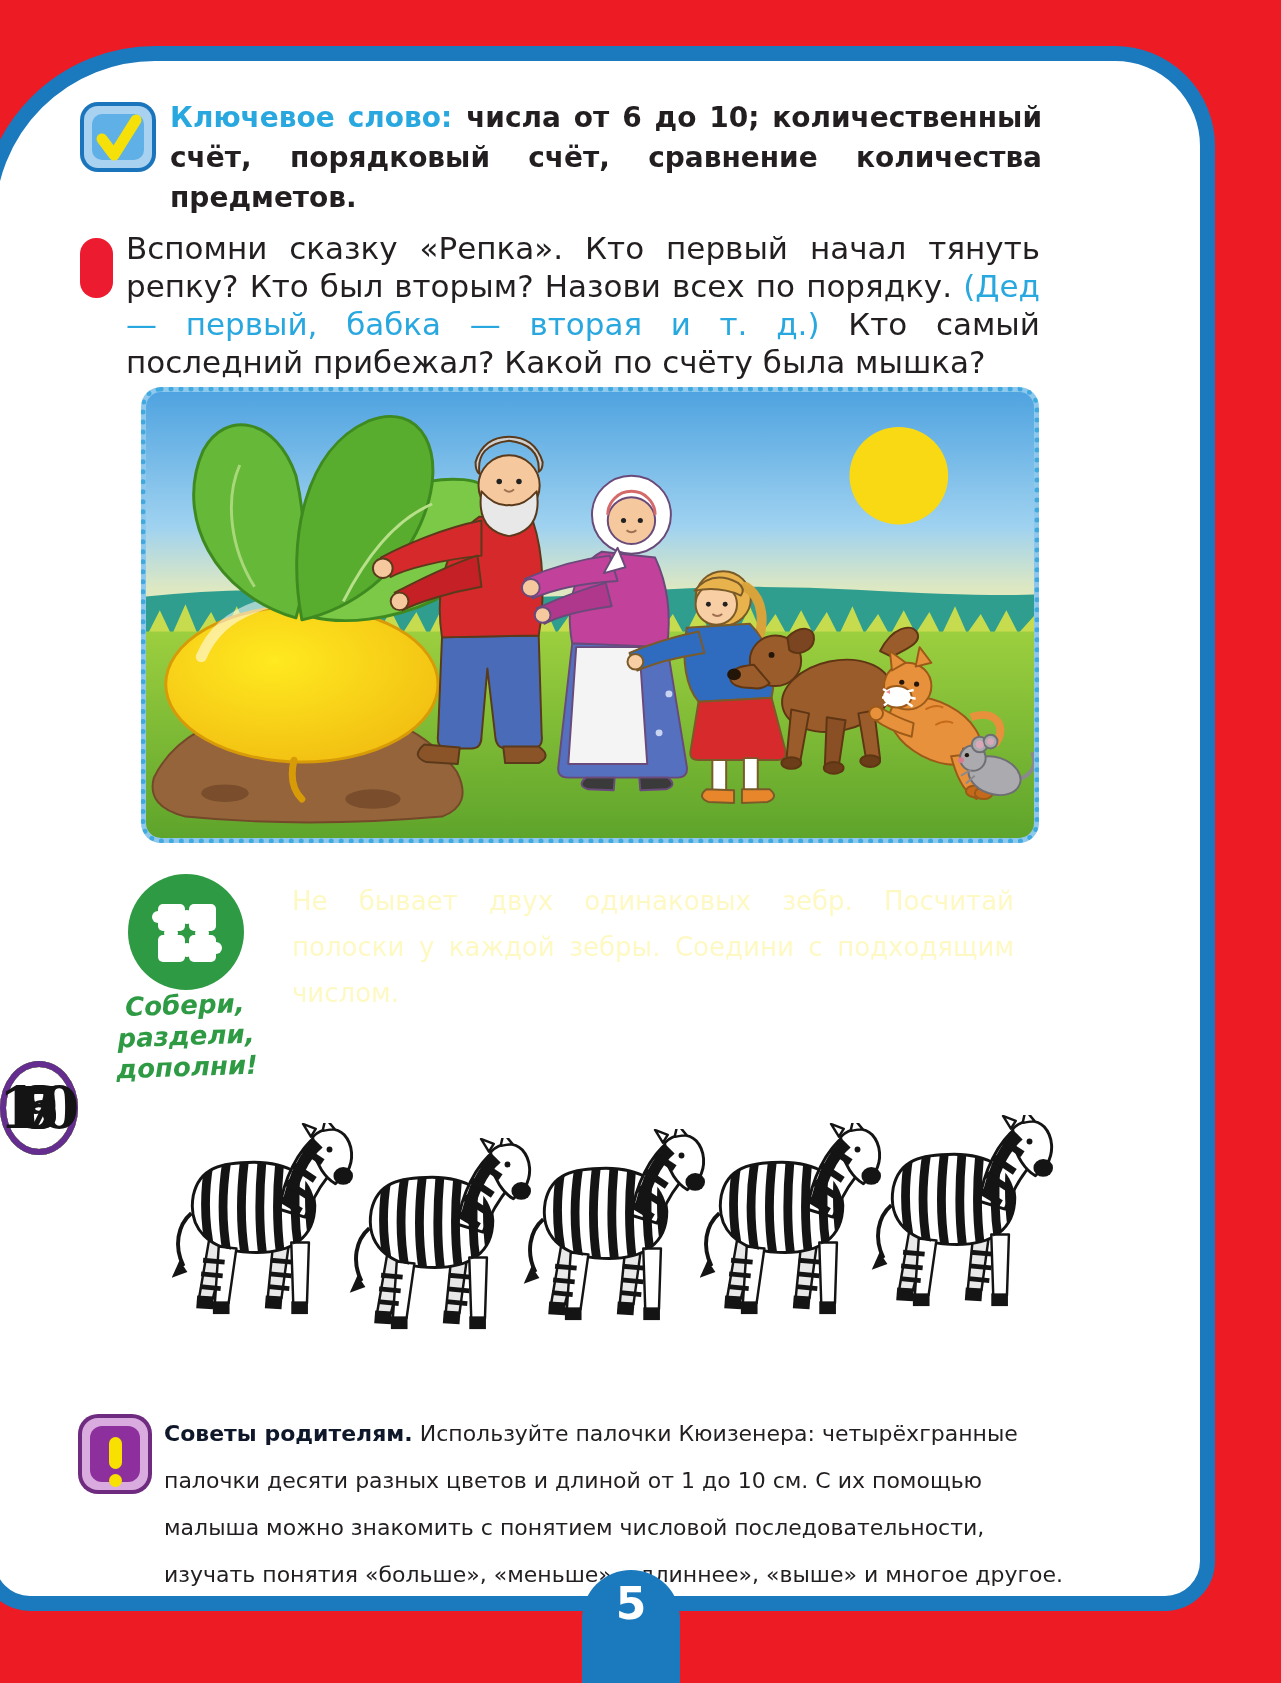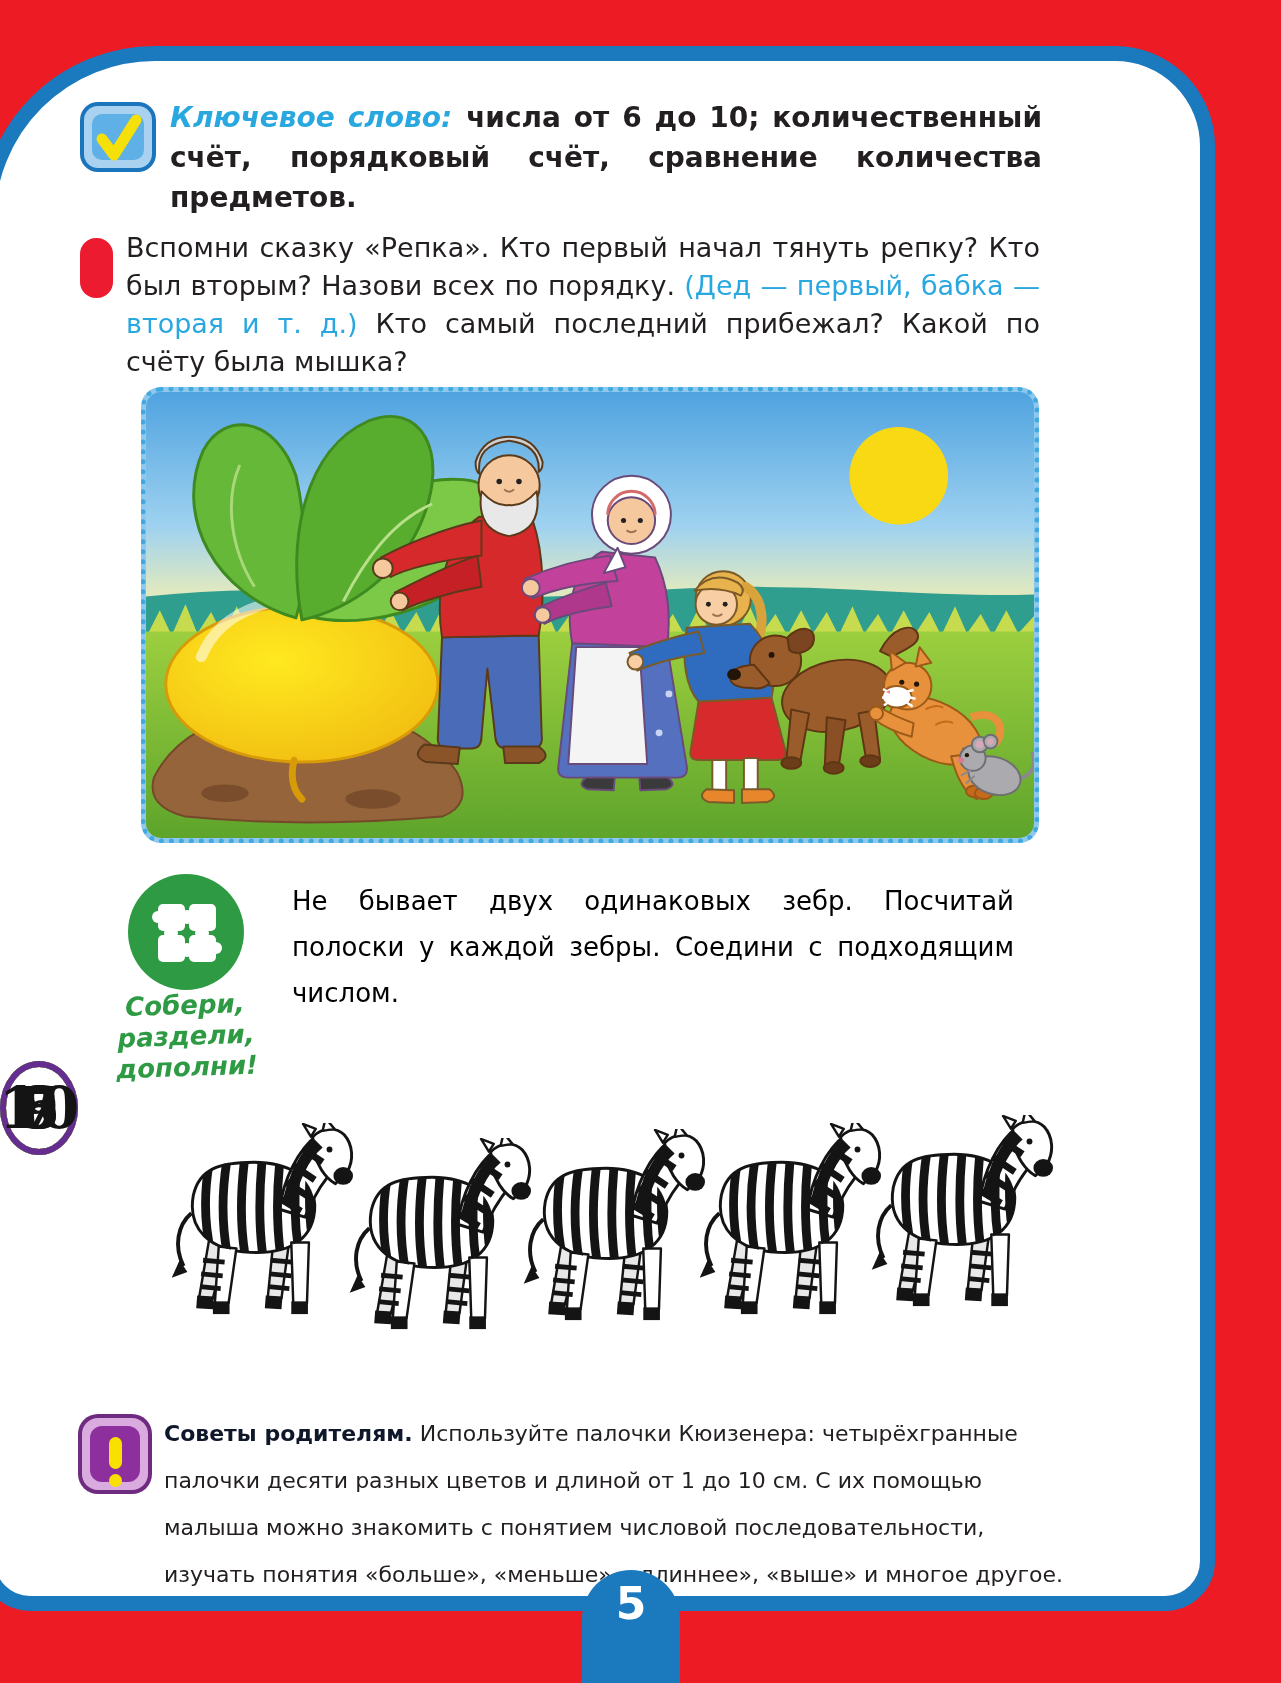--- a/index.html
+++ b/index.html
@@ -18,36 +18,36 @@
   }
   .content{position:absolute;inset:0;}
   .content > div{position:absolute;}
 
   
   .kw-icon{left:80px;top:102px;width:76px;height:70px;background:#1b75bc;border-radius:18px;}
   .kw-icon .ring{position:absolute;inset:4px;background:#a9d2f0;border-radius:14px;}
   .kw-icon .inner{position:absolute;inset:12px;background:#5fb0e6;border-radius:10px;}
   .kw-icon svg{position:absolute;inset:0;width:100%;height:100%;}
   .kw-text{left:170px;top:98px;width:872px;font-size:28px;line-height:40px;font-weight:bold;color:#231f20;text-align:justify;text-align-last:justify;}
-  .kw-label{color:#29a8e0;font-style:italic;margin-right:14px;margin-top:30px;}
+  .kw-label{color:#29a8e0;margin-right:14px;margin-top:30px;}
 
   
   .task-marker{left:80px;top:238px;width:33px;height:60px;background:#ed1b2f;border-radius:16px;}
-  .task-text{left:126px;top:229px;width:914px;font-size:27px;line-height:38px;color:#231f20;text-align:justify;}
+  .task-text{left:126px;top:229px;width:914px;font-size:31px;line-height:38px;color:#231f20;text-align:justify;}
   .hint{color:#29a8e0;}
 
   
   .illustration{left:141px;top:387px;width:898px;height:456px;border:5px dotted #3fa9e0;border-radius:20px;box-sizing:border-box;overflow:hidden;background:#8ec8ec;}
   .illustration svg{display:block;width:100%;height:100%;}
 
   
   .puzzle-icon{left:128px;top:874px;width:116px;height:116px;background:#2e9b44;border-radius:50%;}
   .puzzle-icon svg{position:absolute;inset:0;width:100%;height:100%;}
   .badge{left:58px;top:990px;width:256px;text-align:center;color:#2e9b44;font-size:26px;line-height:31px;font-weight:bold;font-style:italic;transform:rotate(-2deg);}
-  .instruction{left:292px;top:878px;width:722px;font-size:26px;line-height:46px;color:#000000;text-align:justify;text-align-last:justify;}
+  .instruction{left:292px;top:878px;width:722px;font-size:26px;line-height:46px;color:#fef9c3;text-align:justify;text-align-last:justify;}
 
   
   .num-circle{position:absolute;top:1061px;width:78px;height:94px;border:6px solid #333;border-radius:50%;box-sizing:border-box;display:flex;align-items:center;justify-content:center;font-family:"DejaVu Serif",serif;font-weight:bold;font-size:58px;color:#141414;}
   .num-circle:nth-of-type(1){left:333px;}
   .num-circle:nth-of-type(2){left:493px;}
   .num-circle:nth-of-type(3){left:644px;}
   .num-circle:nth-of-type(4){left:799px;}
   .num-circle:nth-of-type(5){left:954px;}
 
   

